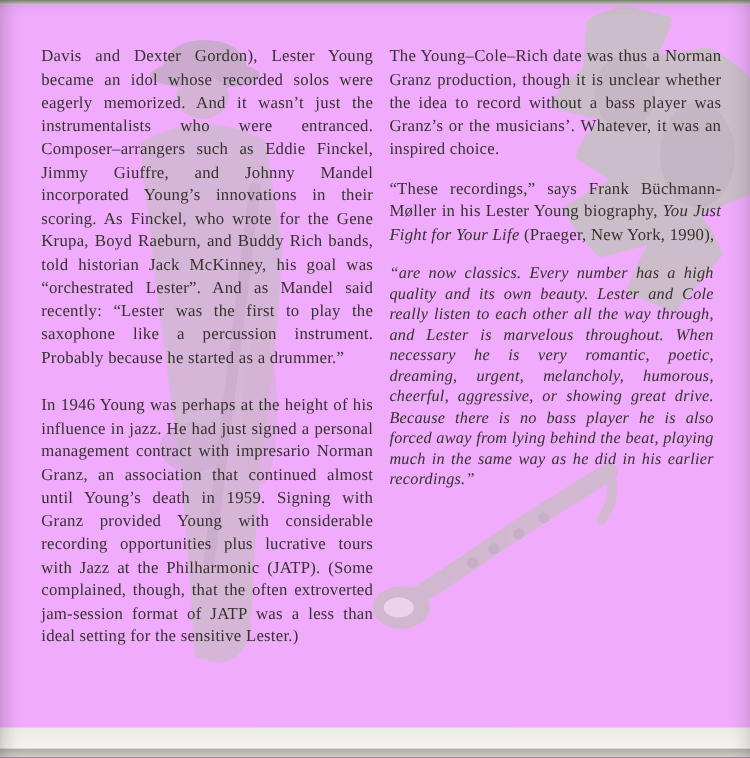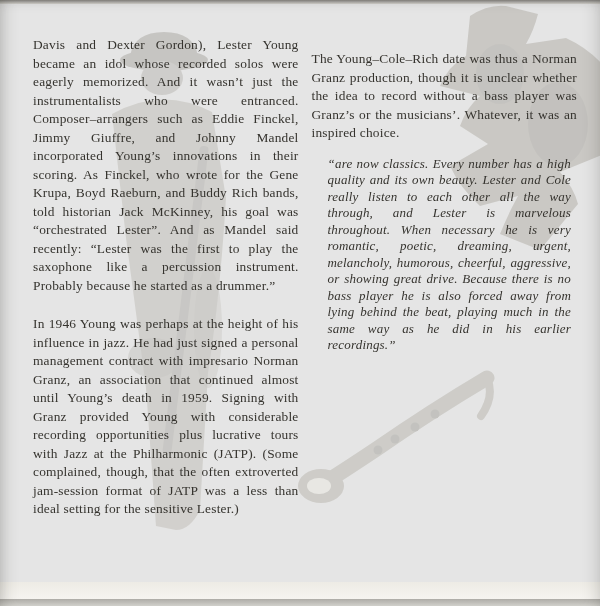--- a/index.html
+++ b/index.html
@@ -1,18 +1,18 @@
 <!DOCTYPE html>
 <html><head>
 <meta charset="utf-8">
 <style>
   html,body { margin:0; padding:0; background:#555; }
   .scan {
     position:relative; width:600px; height:606px; overflow:hidden;
-    background:#e5e5e5;
+    background:#f0abfc;
     font-family:"Liberation Serif","DejaVu Serif",serif;
     color:#35332e;
     text-decoration:underline;
   }
   
   .edge-top { position:absolute; top:0; left:0; right:0; height:4px;
     background:linear-gradient(#8b8984,#d9d7d1); }
   .edge-bottom-light { position:absolute; left:0; right:0; top:582px; height:17px;
     background:linear-gradient(#edebe5,#f6f4f0); }
   .edge-bottom-strip { position:absolute; left:0; right:0; top:599px; height:7px;
@@ -27,23 +27,23 @@
   .ghost-left  { left:58px;  top:28px;  }
   .ghost-right { left:408px; top:4px;   }
   .ghost-sax   { left:283px; top:368px; }
 
   
   .columns { position:absolute; z-index:1; left:33px; top:36px; width:544px;
     display:flex; gap:13px; }
   .col { width:50%; text-align:justify; font-size:13.4px; line-height:18.5px;
     letter-spacing:.015em; hyphens:none; }
   .col-left p  { margin:0 0 20px; }
-  .col-right p { margin:14px 0 13px; }
+  .col-right p { margin:0 0 13px; }
   .col blockquote {
-    margin:3px 6px 22px 16px; font-style:italic;
+    margin:3px 6px 22px 0; font-style:italic;
     font-size:13px; line-height:16.5px;
   }
   .book-title { font-style:italic; }
 </style>
 </head>
 <body>
 
 <div class="scan">
 
   <svg class="ghost ghost-left" width="200" height="508" viewBox="0 0 200 508" aria-hidden="true">
@@ -82,20 +82,21 @@
   <div class="columns">
 
     <div class="col col-left">
       <p>Davis and Dexter Gordon), Lester Young became an idol whose recorded solos were eagerly memorized. And it wasn’t just the instrumentalists who were entranced. Composer–arrangers such as Eddie Finckel, Jimmy Giuffre, and Johnny Mandel incorporated Young’s innovations in their scoring. As Finckel, who wrote for the Gene Krupa, Boyd Raeburn, and Buddy Rich bands, told historian Jack McKinney, his goal was “orchestrated Lester”. And as Mandel said recently: “Lester was the first to play the saxophone like a percussion instrument. Probably because he started as a drummer.”</p>
       <p>In 1946 Young was perhaps at the height of his influence in jazz. He had just signed a personal management contract with impresario Norman Granz, an association that continued almost until Young’s death in 1959. Signing with Granz provided Young with considerable recording opportunities plus lucrative tours with Jazz at the Philharmonic (JATP). (Some complained, though, that the often extroverted jam-session format of JATP was a less than ideal setting for the sensitive Lester.)</p>
     </div>
 
     <div class="col col-right">
       <p>The Young–Cole–Rich date was thus a Norman Granz production, though it is unclear whether the idea to record without a bass player was Granz’s or the musicians’. Whatever, it was an inspired choice.</p>
 
+      <p><span>“These recordings,” says Frank Büchmann-Møller in his Lester Young biography, </span><span class="book-title">You Just Fight for Your Life</span><span> (Praeger, New York, 1990),</span></p>
 
       <blockquote>“are now classics. Every number has a high quality and its own beauty. Lester and Cole really listen to each other all the way through, and Lester is marvelous throughout. When necessary he is very romantic, poetic, dreaming, urgent, melancholy, humorous, cheerful, aggressive, or showing great drive. Because there is no bass player he is also forced away from lying behind the beat, playing much in the same way as he did in his earlier recordings.”</blockquote>
 
     </div>
 
   </div>
 
   <div class="edge-bottom-light"></div>
   <div class="edge-bottom-strip"></div>
   <div class="edge-top"></div>

